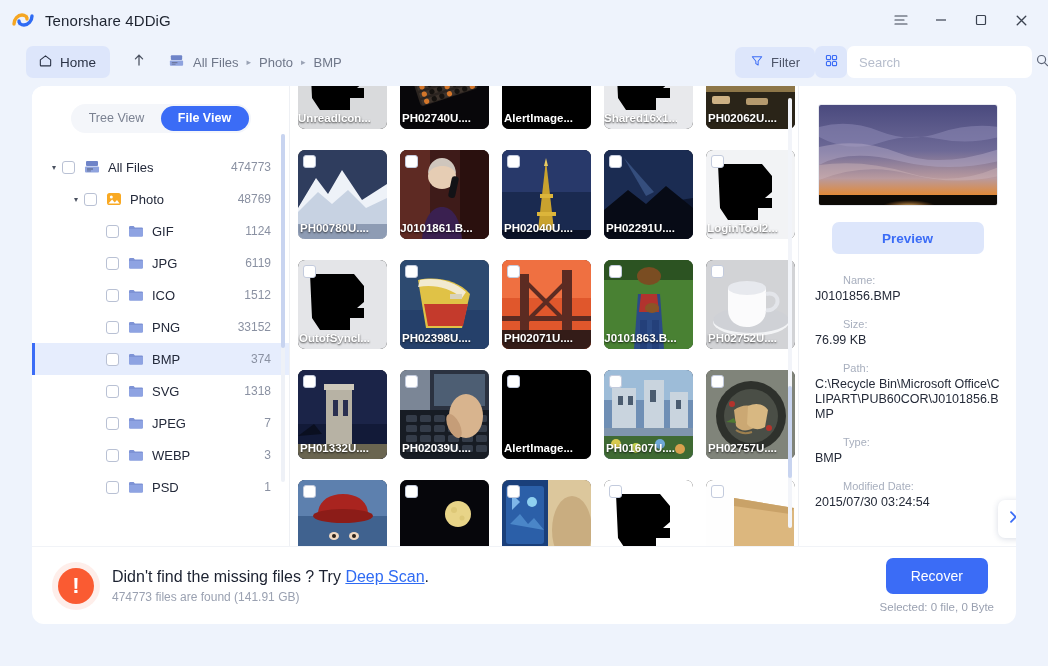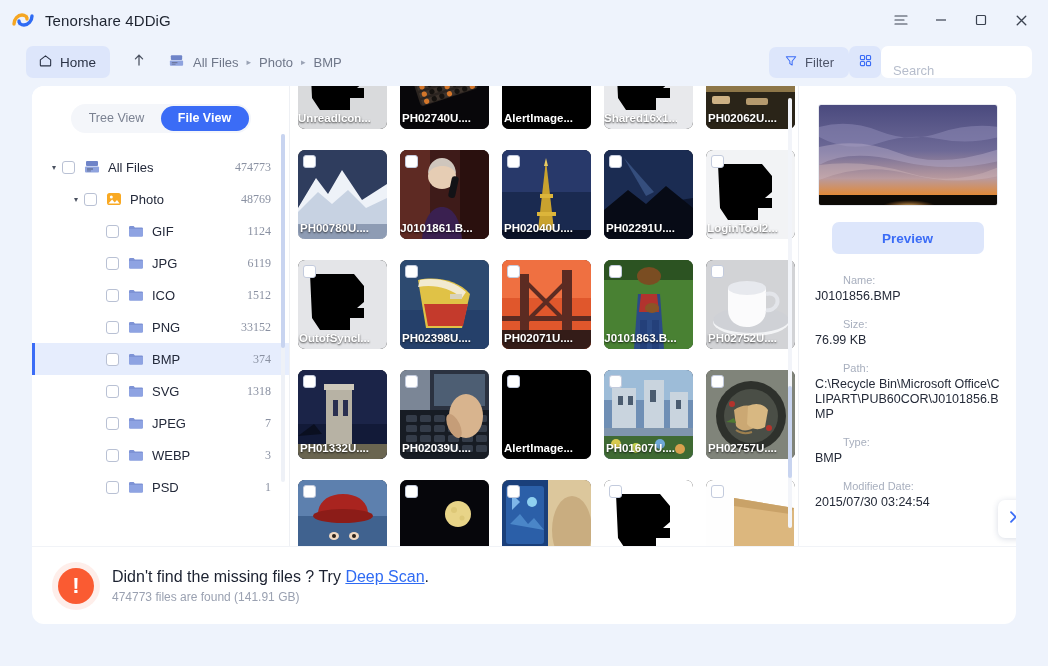--- a/index.html
+++ b/index.html
@@ -53,22 +53,22 @@
   .filter-btn {
     display: flex; align-items: center; gap: 7px;
     background: #dde6fb; color: #4e5569;
     border-radius: 7px; padding: 7px 15px; font-size: 13px; cursor: pointer;
   }
   .grid-btn {
     width: 32px; height: 32px; border-radius: 7px; background: #dde6fb;
     display: flex; align-items: center; justify-content: center; cursor: pointer;
   }
   .search-box {
-    width: 151px; height: 32px; background: #fff; border-radius: 7px;
-    display: flex; align-items: flex-end; padding: 0 10px 0 12px;
+    width: 185px; height: 32px; background: #fff; border-radius: 7px;
+    display: flex; align-items: center; padding: 0 10px 0 12px;
   }
   .search-box input {
     flex: 1; border: 0; outline: 0; font-size: 13px;
     font-family: "Liberation Sans", sans-serif; color: #333;
     background: transparent;
   }
   .search-box input::placeholder { color: #b6bdcc; }
 
   
   .card {
@@ -106,21 +106,21 @@
   .caret {
     width: 16px; text-align: center; font-size: 8px; color: #4a5160;
     flex: 0 0 16px;
   }
   .cbox {
     width: 13px; height: 13px; flex: 0 0 13px; border: 1.4px solid #b9c1d4;
     border-radius: 3px; background: #fff; cursor: pointer;
   }
   .ticon { width: 18px; height: 18px; flex: 0 0 18px; margin: 0 7px 0 8px; }
   .tlabel { flex: 1; }
-  .tcount { font-size: 12px; color: #8a91a2; padding-right: 18px; font-family: Liberation Serif, serif; }
+  .tcount { font-size: 12px; color: #8a91a2; padding-right: 18px; }
 
   .sb-track {
     position: absolute; right: 4px; top: 48px; width: 4px; height: 348px;
     background: #eef1f7; border-radius: 2px;
   }
   .sb-thumb {
     position: absolute; right: 4px; top: 48px; width: 4px; height: 214px;
     background: #c8d4f0; border-radius: 2px; cursor: pointer;
   }
 
@@ -840,13 +840,17 @@
 </div>
 
 <div class="bottom">
   <div class="warn-ico">!</div>
   <div class="warn-txt">
     <div class="warn-main">
       <span>Didn't find the missing files ? Try </span><a href="#">Deep Scan</a><span>.</span>
     </div>
     <div class="warn-sub">474773 files are found (141.91 GB)</div>
   </div>
+  <div class="bot-right">
+    <button class="recover-btn">Recover</button>
+    <div class="sel-txt">Selected: 0 file, 0 Byte</div>
+  </div>
 </div>
 
 </body></html>

